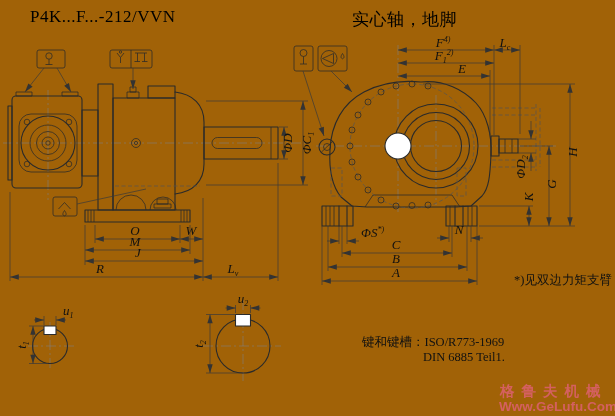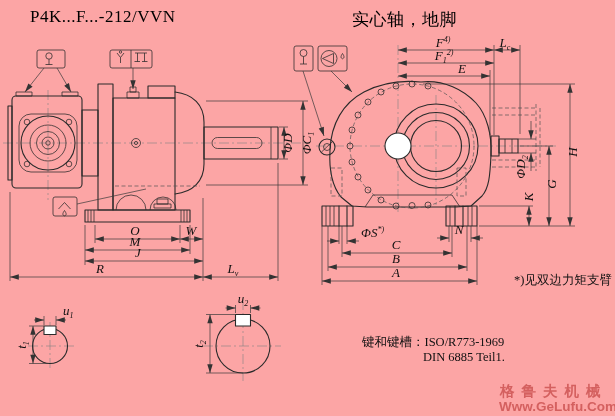--- a/index.html
+++ b/index.html
@@ -1,16 +1,16 @@
 <!DOCTYPE html>
 <html><head>
 <meta charset="utf-8">
 <style>
   html,body{margin:0;padding:0;background:#fff;}
-  .canvas{position:relative;width:615px;height:416px;background:#fca5a5;overflow:hidden;}
+  .canvas{position:relative;width:615px;height:416px;background:#a16207;overflow:hidden;}
   svg{display:block;}
   .ol{fill:none;stroke:#2a2a2a;stroke-width:1.1;stroke-linejoin:round;stroke-linecap:round;}
   .ol2{fill:none;stroke:#2a2a2a;stroke-width:0.75;stroke-linejoin:round;}
   .dim{fill:none;stroke:#3a3a3a;stroke-width:0.7;}
   .dima{marker-start:url(#arr);marker-end:url(#arr);}
   .dime{marker-end:url(#arr);}
   .cl{fill:none;stroke:#808080;stroke-width:0.6;stroke-dasharray:10 3 2 3;}
   .hid{fill:none;stroke:#555;stroke-width:0.7;stroke-dasharray:4 2.5;}
   .lbl{font-family:"Liberation Serif",serif;font-style:italic;font-size:13px;fill:#111;}
   .s{font-size:8px;}

